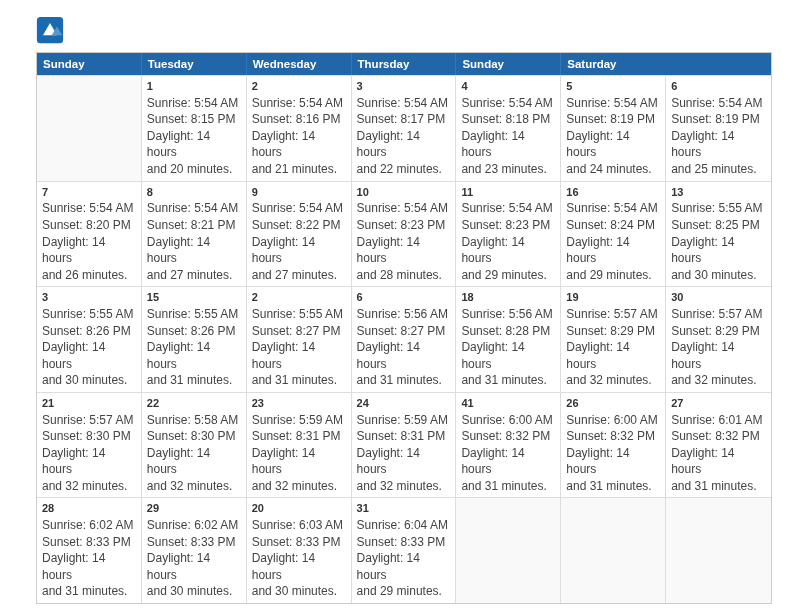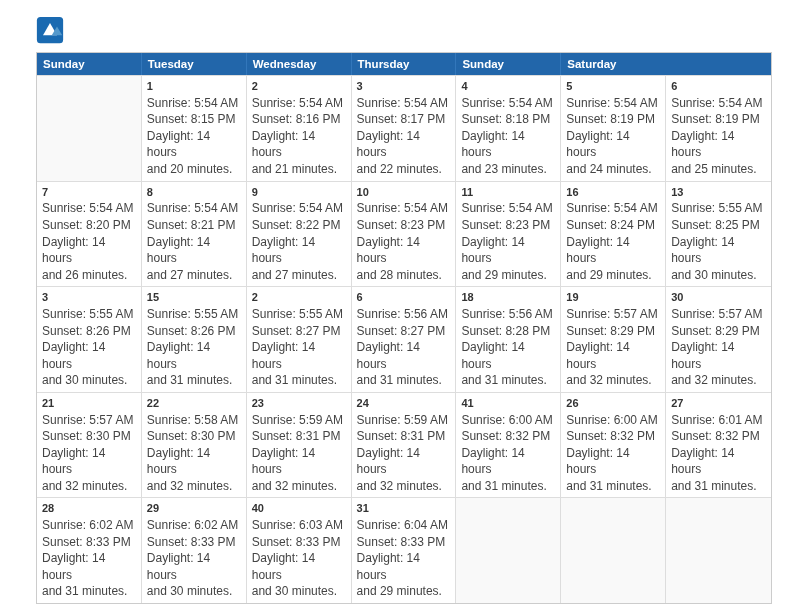--- a/index.html
+++ b/index.html
@@ -268,21 +268,21 @@
         <div class="cal-row">
           <div class="cal-cell">
             <span class="day-num">28</span>
             <div class="cell-info">Sunrise: 6:02 AM<br>Sunset: 8:33 PM<br>Daylight: 14 hours<br>and 31 minutes.</div>
           </div>
           <div class="cal-cell">
             <span class="day-num">29</span>
             <div class="cell-info">Sunrise: 6:02 AM<br>Sunset: 8:33 PM<br>Daylight: 14 hours<br>and 30 minutes.</div>
           </div>
           <div class="cal-cell">
-            <span class="day-num">40</span>
+            <span class="day-num">20</span>
             <div class="cell-info">Sunrise: 6:03 AM<br>Sunset: 8:33 PM<br>Daylight: 14 hours<br>and 30 minutes.</div>
           </div>
           <div class="cal-cell">
             <span class="day-num">31</span>
             <div class="cell-info">Sunrise: 6:04 AM<br>Sunset: 8:33 PM<br>Daylight: 14 hours<br>and 29 minutes.</div>
           </div>
           <div class="cal-cell empty"></div>
           <div class="cal-cell empty"></div>
           <div class="cal-cell empty"></div>
         </div>

